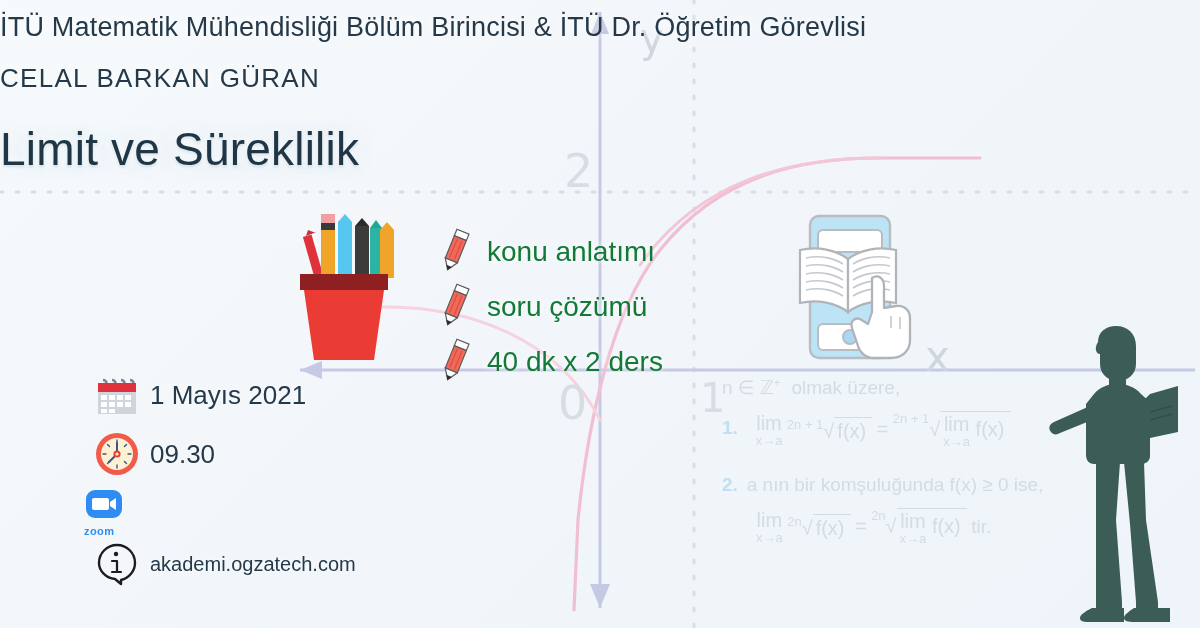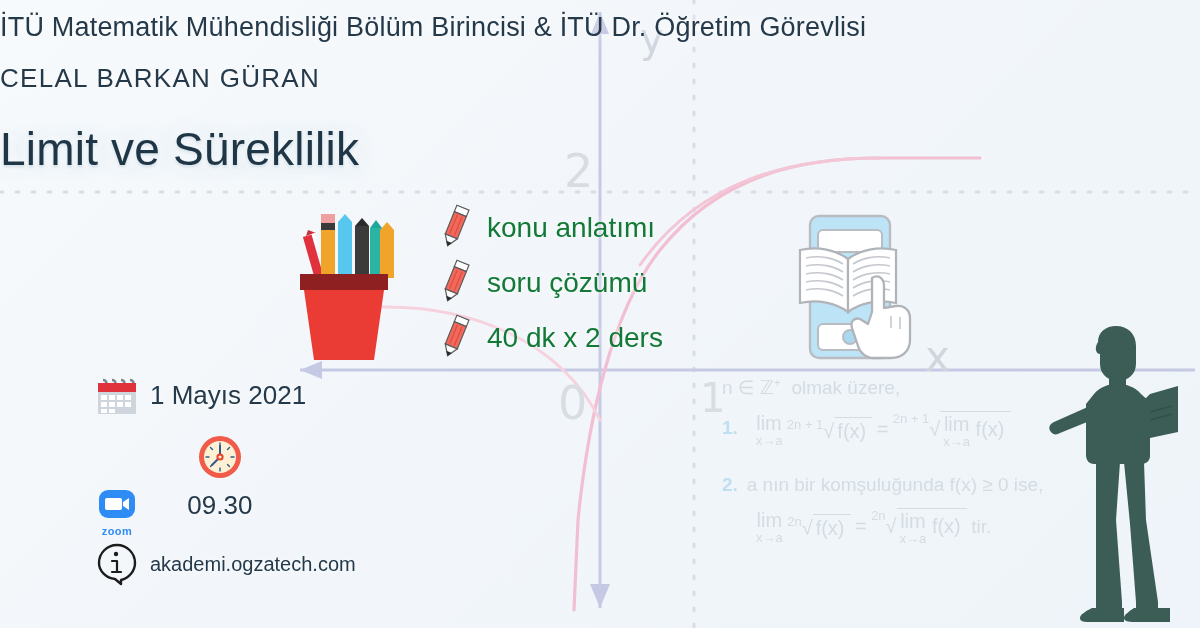--- a/index.html
+++ b/index.html
@@ -32,32 +32,32 @@
     text-shadow:0 0 10px rgba(255,255,255,.95),0 0 22px rgba(255,255,255,.9);
   }
   #line1{top:12px;font-size:27px;}
   #line2{top:63px;font-size:26px;letter-spacing:1.3px;}
   #title{
     top:122px;font-size:46px;color:#1f3646;
     text-shadow:0 0 12px #ffffff,0 0 26px rgba(210,228,240,.95),0 2px 3px rgba(120,150,170,.35);
   }
 
   
-  #bullets{position:absolute;left:437px;top:200px;}
+  #bullets{position:absolute;left:437px;top:224px;}
   .bullet{display:flex;align-items:center;height:55px;}
   .bullet-txt{
     margin-left:14px;color:#127a36;font-size:28px;
     font-family:"Liberation Sans",sans-serif;
     text-shadow:0 0 7px rgba(255,255,255,.95);
   }
 
   
   #info{position:absolute;left:84px;top:366px;}
   .inforow{display:flex;align-items:center;}
-  .ico{width:66px;flex:0 0 66px;display:flex;justify-content:center;align-items:center;}
+  .ico{width:66px;flex:0 0 66px;display:flex;justify-content:center;align-items:flex-start;}
   .info-txt{
     color:#24394a;font-family:"Liberation Sans",sans-serif;
     text-shadow:0 0 6px rgba(255,255,255,.9);
   }
   .big{font-size:26px;}
   .small{font-size:20px;}
 
   
   #math{
     position:absolute;left:722px;top:376px;width:430px;
@@ -253,21 +253,21 @@
             <rect x="24" y="31" width="6" height="5"></rect>
               <rect x="32" y="31" width="6" height="5"></rect>
             <rect x="8" y="38" width="6" height="4"></rect>
               <rect x="16" y="38" width="6" height="4"></rect>
           </g>
         </svg>
       </span>
       <span class="info-txt big">1 Mayıs 2021</span>
     </div>
 
-    <div class="inforow" style="height:60px;flex-direction:column;">
+    <div class="inforow" style="height:60px;">
       <span class="ico">
         <svg width="48" height="48" viewBox="0 0 48 48">
           <circle cx="24" cy="24" r="21" fill="#f05b4a"></circle>
           <circle cx="24" cy="24" r="16" fill="#fdf0d5"></circle>
           <g stroke="#2f5b86" stroke-width="1.4" stroke-linecap="round">
             <line x1="24" y1="10" x2="24" y2="13"></line>
               <line x1="24" y1="35" x2="24" y2="38"></line>
             <line x1="10" y1="24" x2="13" y2="24"></line>
               <line x1="35" y1="24" x2="38" y2="24"></line>
             <line x1="14.5" y1="14.5" x2="16.5" y2="16.5"></line>

